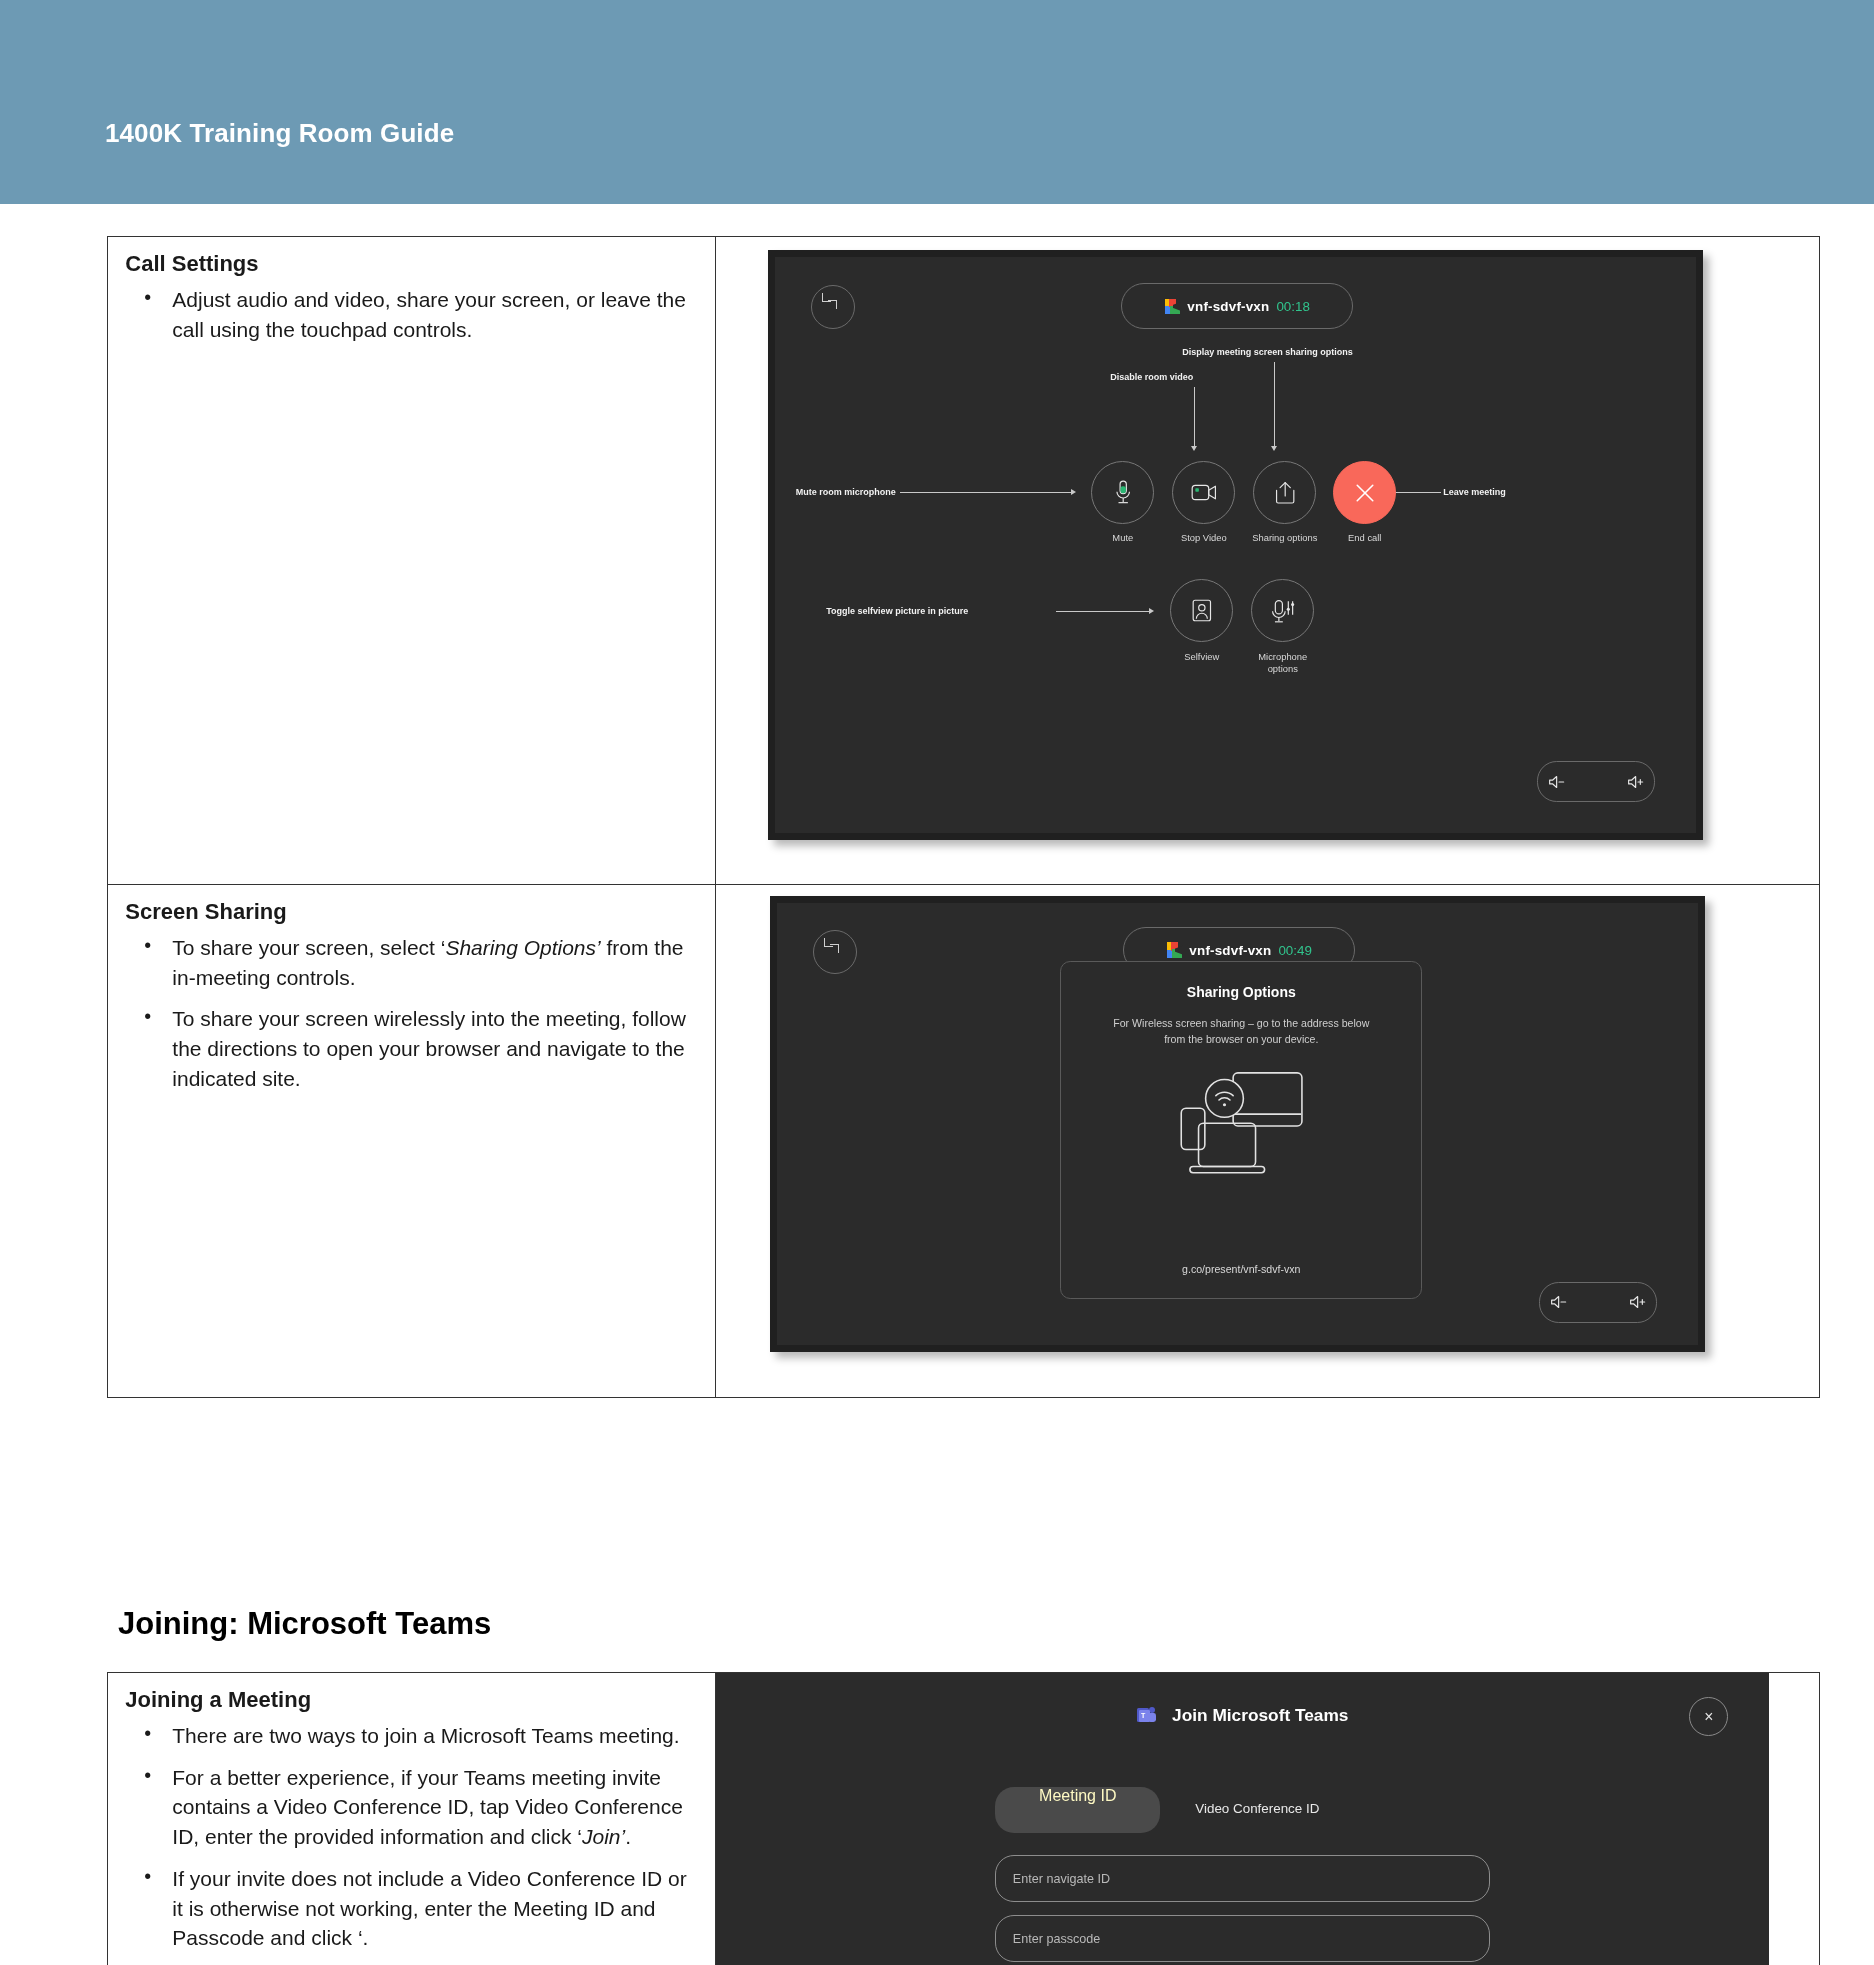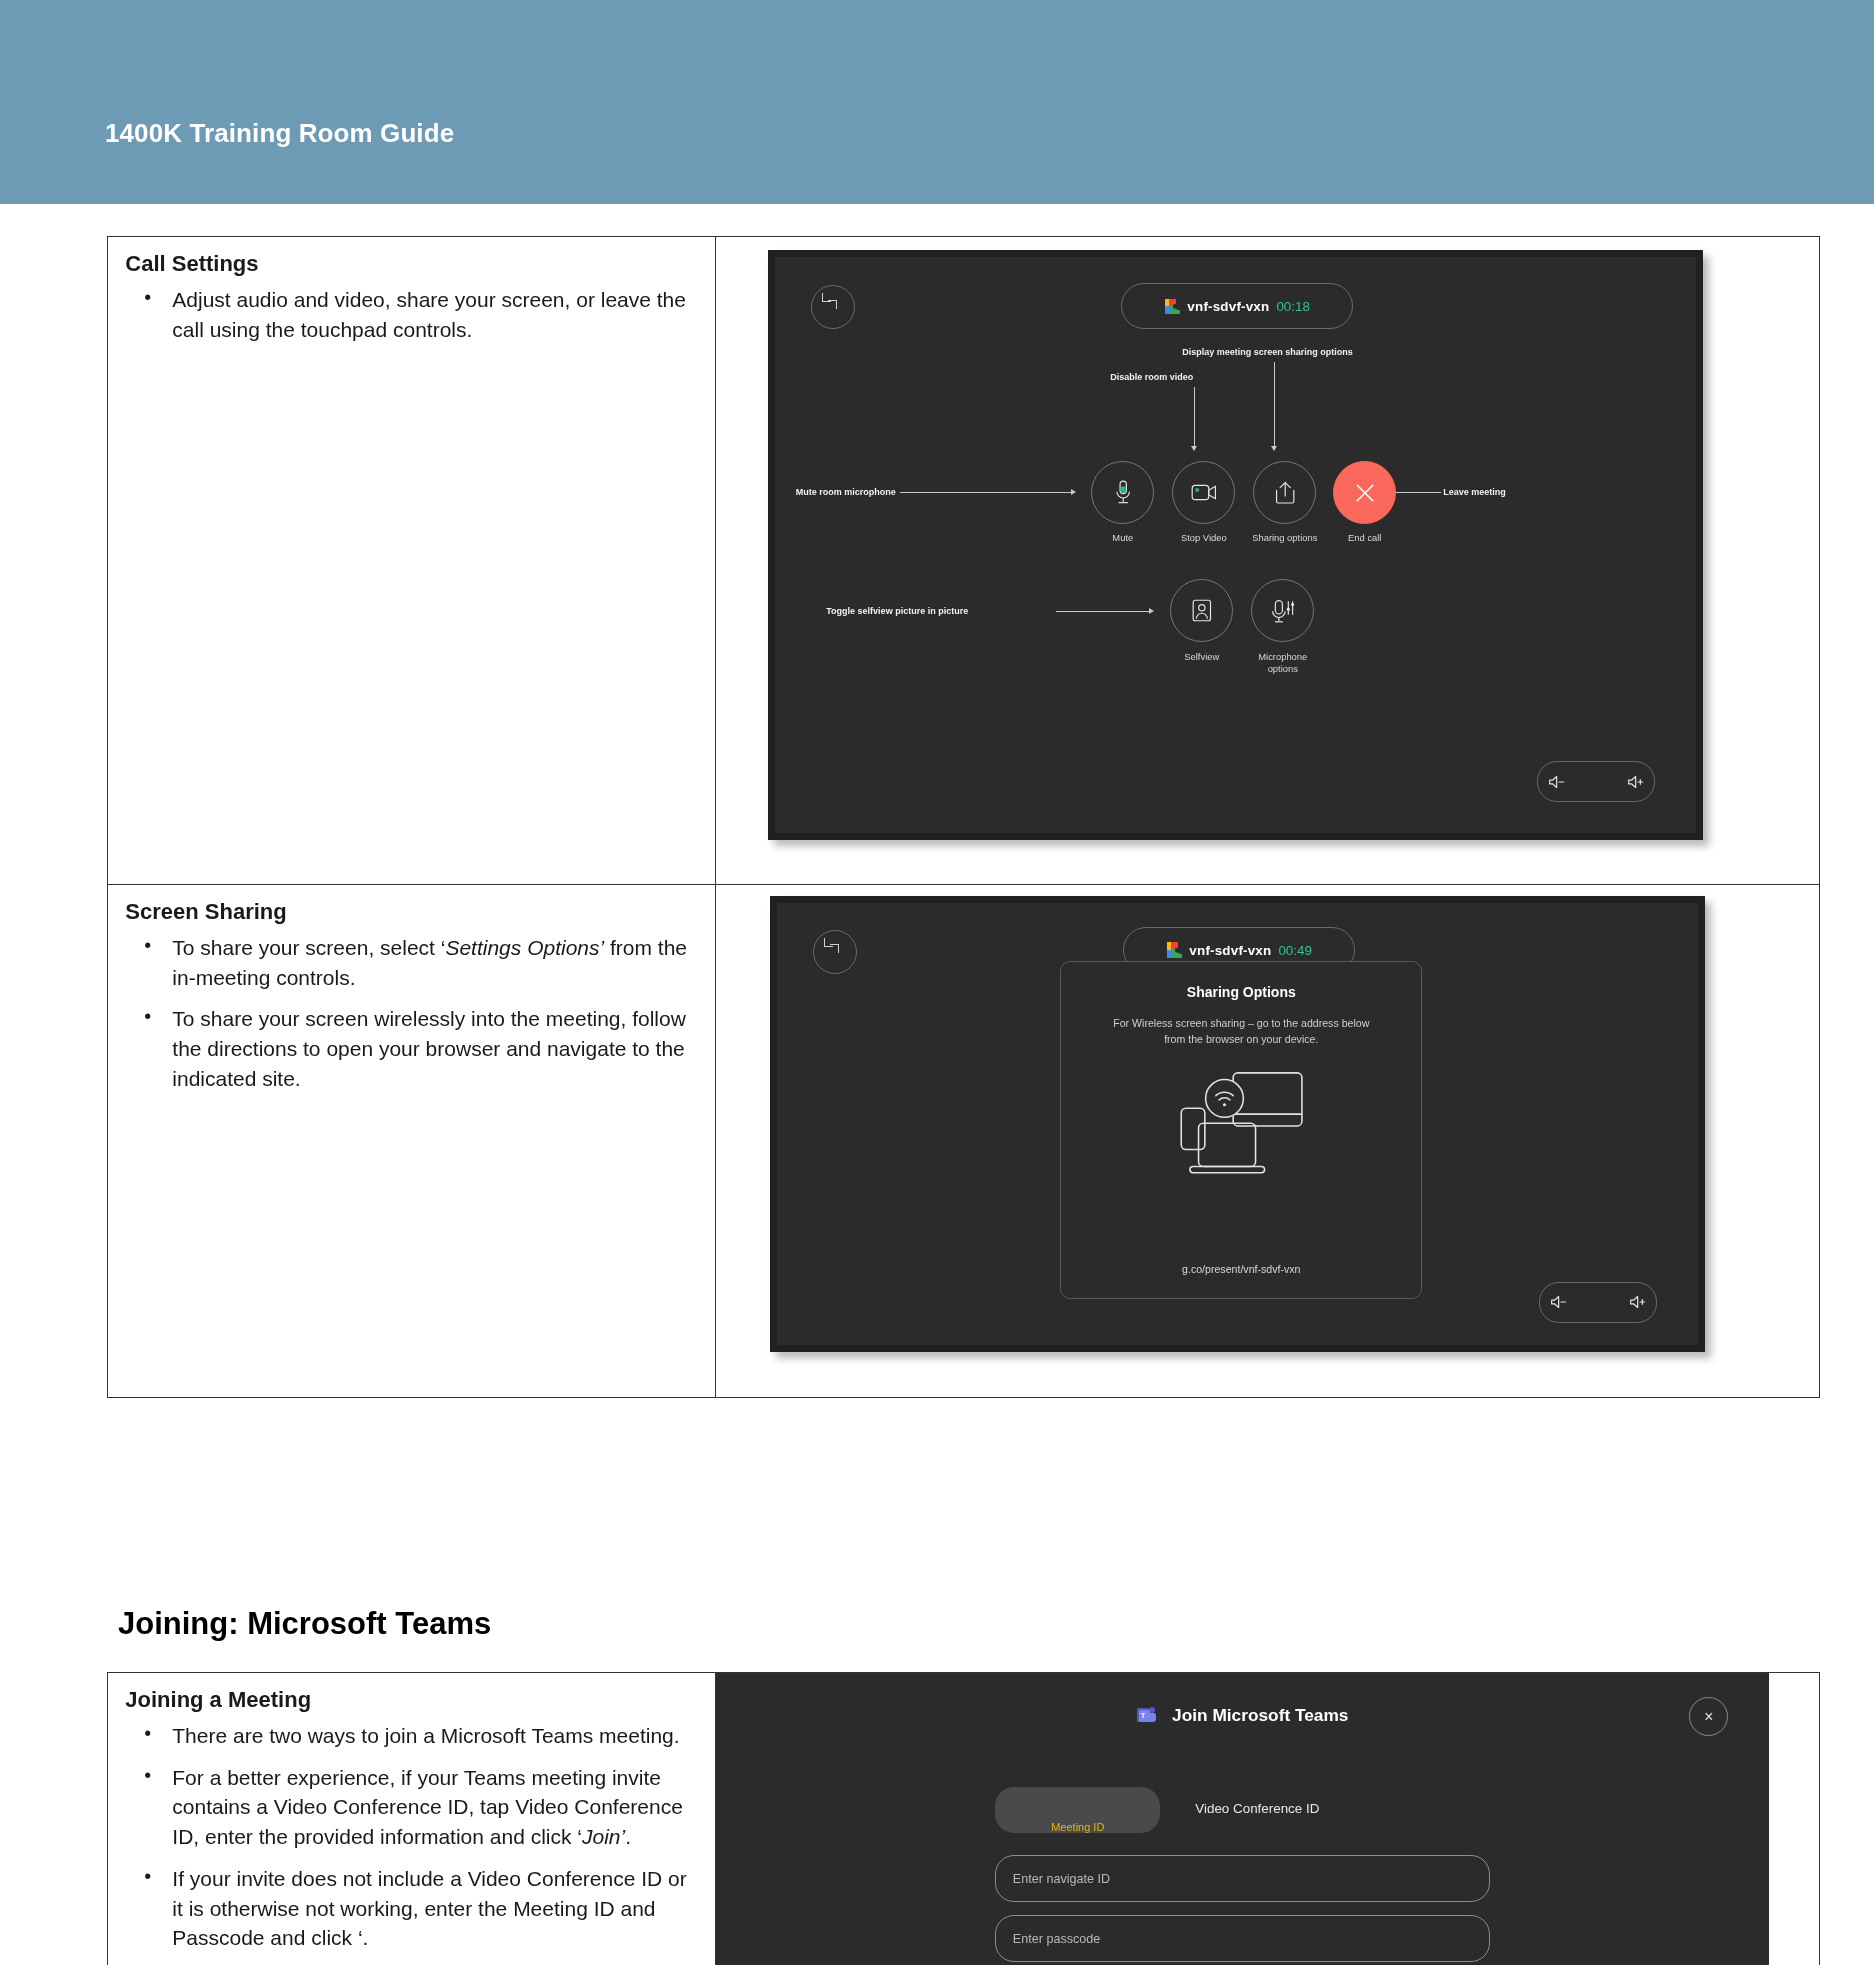--- a/index.html
+++ b/index.html
@@ -284,22 +284,22 @@
     box-sizing: border-box;
     display:flex; align-items:center; justify-content:center;
     color: #e4e4e4;
     font-size: 15.7px;
     line-height: 1;
   }
   .tab-pill {
     position: absolute;
     background: #4a4a4a;
     border-radius: 19px;
-    display:flex; align-items:flex-end; justify-content:center;
-    color:#eab308; font-size: 11px;
+    display:flex; align-items:flex-start; justify-content:center;
+    color:#fef9c3; font-size: 16px;
     box-sizing:border-box;
   }
   .tab-plain {
     position: absolute;
     color:#e8e8e8; font-size: 13.4px;
     white-space:nowrap;
   }
   .tfield {
     position: absolute;
     border: 0.8px solid #8d8d8d;
@@ -459,21 +459,21 @@
           </div>
         </div>
       </td>
     </tr>
 
     <tr>
       <td>
         <div class="cell-text-inner" style="height:486px;">
           <div class="cell-heading">Screen Sharing</div>
           <ul class="bullets">
-            <li>To share your screen, select ‘<span class="it">Settings Options’</span> from the in-meeting controls.</li>
+            <li>To share your screen, select ‘<span class="it">Sharing Options’</span> from the in-meeting controls.</li>
             <li class="last">To share your screen wirelessly into the meeting, follow the directions to open your browser and navigate to the indicated site.</li>
           </ul>
         </div>
       </td>
       <td>
 
         <div class="device-shot" style="width:935px;height:456px;margin:11px 0 0 54px;">
           <div class="device-inner" style="left:7px;top:7px;right:7px;bottom:7px;">
 
             <div class="corner-btn" style="left:36px;top:27px;width:44px;height:44px;">

